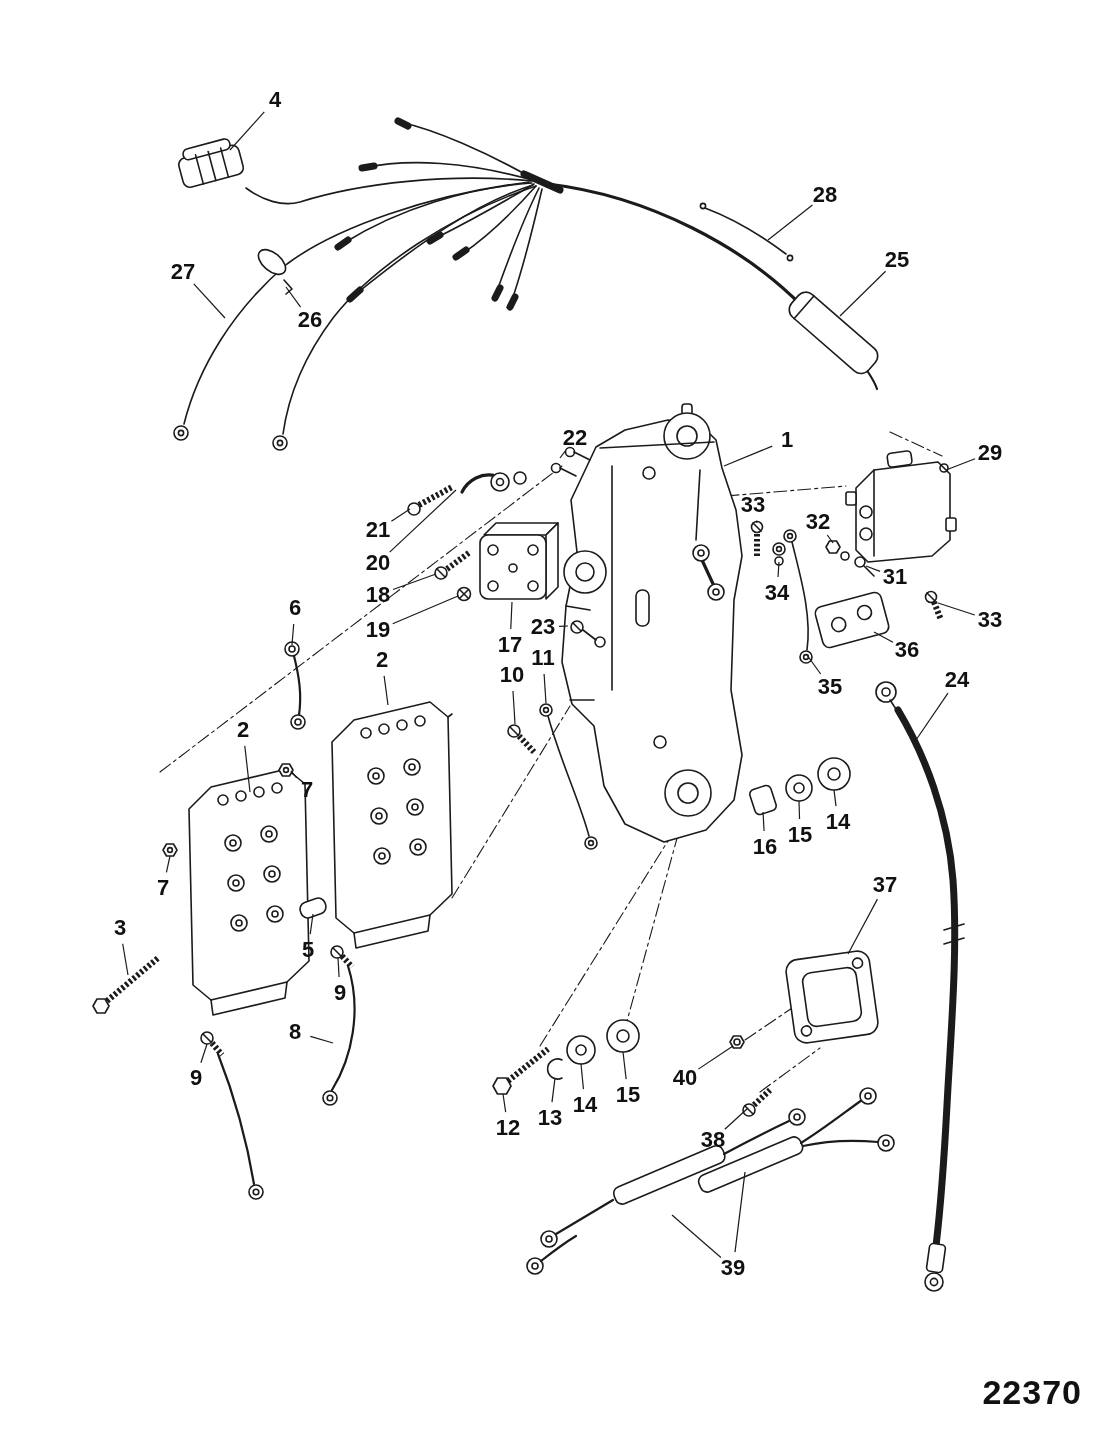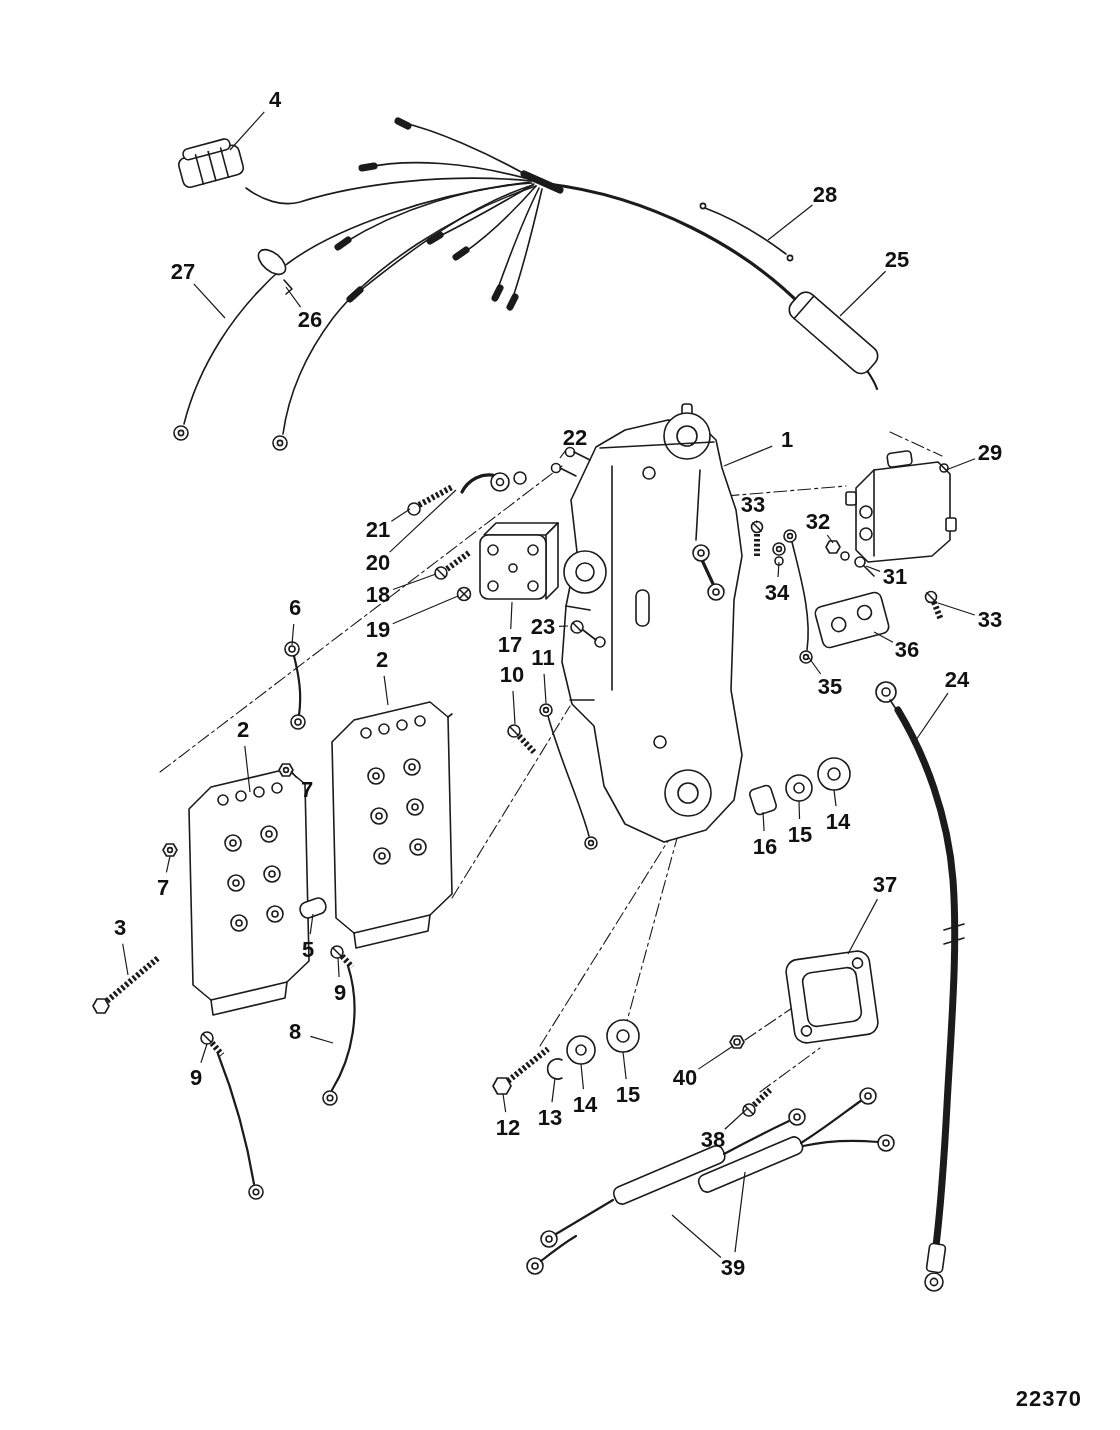--- a/index.html
+++ b/index.html
@@ -10,21 +10,21 @@
   #art *{stroke:#1b1b1b;fill:none;stroke-width:1.6;stroke-linecap:round;stroke-linejoin:round;}
   #art .f{fill:#fff;}
   #art .w{stroke-width:2.2;}
   #art .t{stroke-width:3.2;}
   #art .hv{stroke-width:7;}
   #art .th{stroke-width:6;stroke-dasharray:2.6 2.3;stroke-linecap:butt;}
   #art .dsh{stroke-dasharray:13 4 3 4;stroke-width:1.1;}
   #callouts .leader{stroke:#1b1b1b;stroke-width:1.2;}
   #callouts .callout{font-family:"Liberation Sans",sans-serif;font-weight:bold;font-size:22px;
         fill:#111;text-anchor:middle;stroke:none;}
-  .dwgnum{position:absolute;right:38px;bottom:18px;font-weight:bold;font-size:22px;color:#111;
+  .dwgnum{position:absolute;right:38px;bottom:18px;font-weight:bold;font-size:34px;color:#111;
         letter-spacing:1px;}
 </style>
 </head>
 <body>
 
 <div class="page">
 
   <svg id="art" class="layer" viewBox="0 0 1120 1430">
 
     <g>

